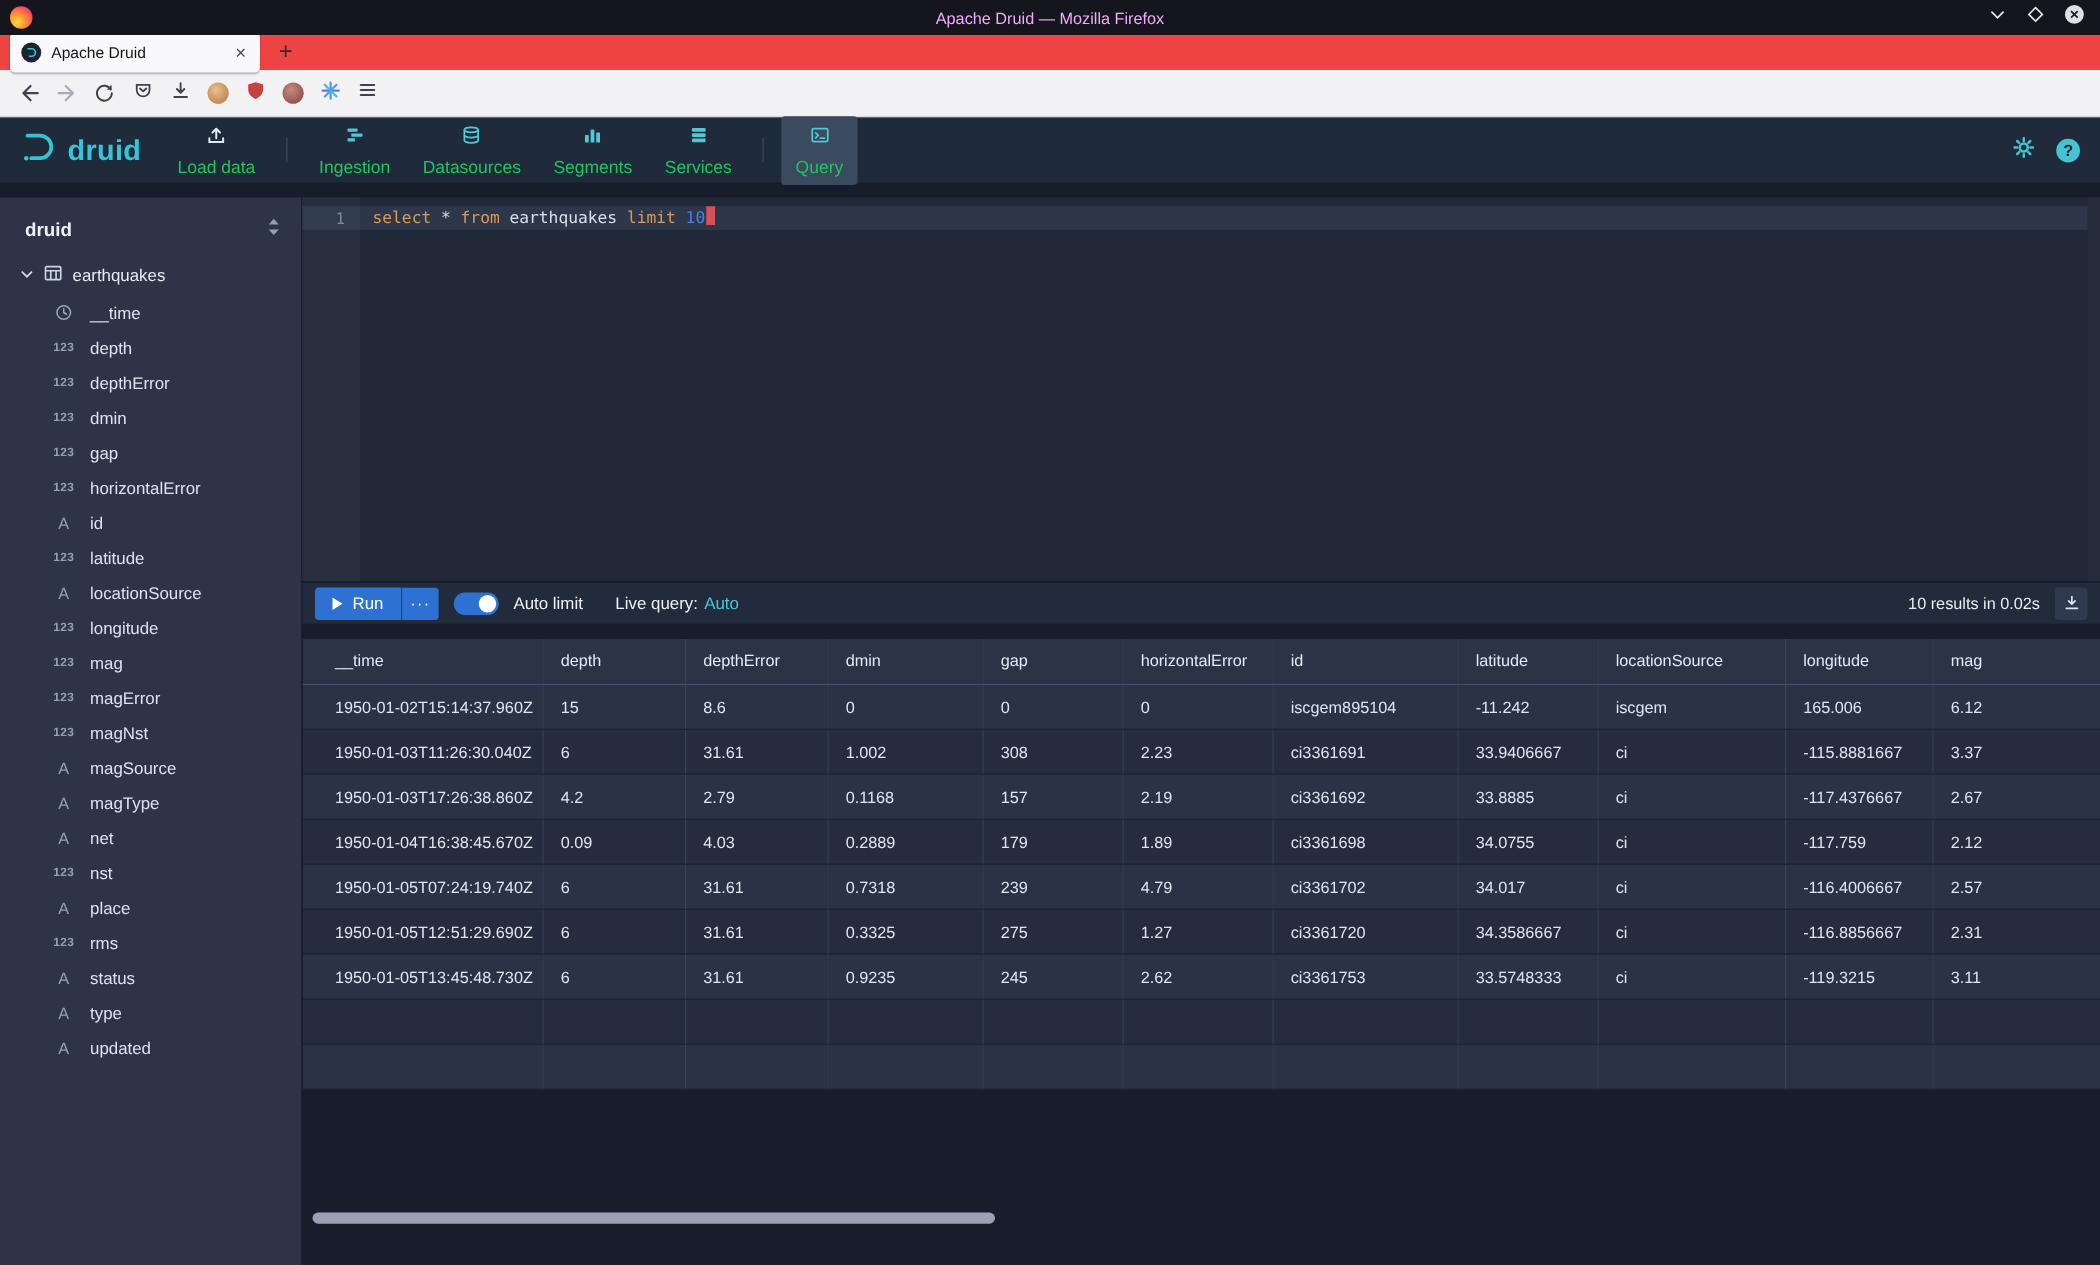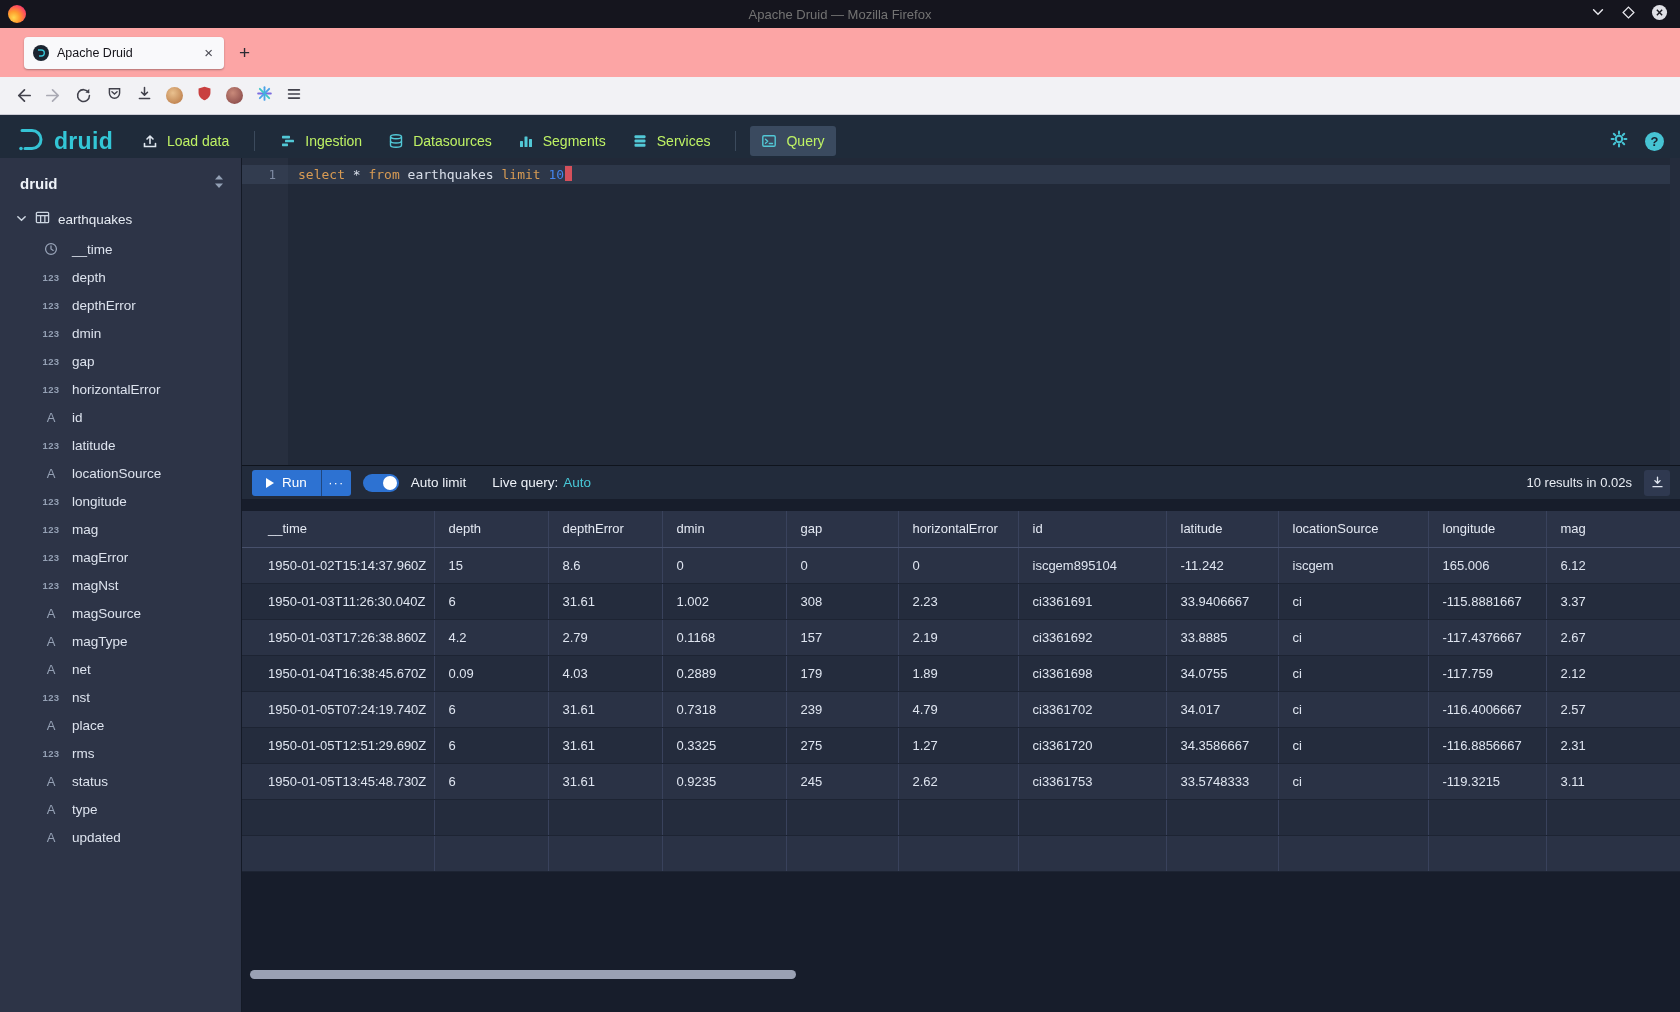--- a/index.html
+++ b/index.html
@@ -2,27 +2,27 @@
 <html><head>
 <meta charset="utf-8">
 <style>
   *{margin:0;padding:0;box-sizing:border-box;}
   html,body{width:1680px;height:1012px;overflow:hidden;}
   body{background:#171d2b;font-family:"Liberation Sans",sans-serif;}
   .screen{position:relative;width:1680px;height:1012px;}
 
   
   .titlebar{height:28px;background:#15151e;display:flex;align-items:center;position:relative;}
-  .tb-title{position:absolute;left:0;right:0;text-align:center;color:#737373;font-size:13px;}
+  .tb-title{position:absolute;left:0;right:0;text-align:center;color:#f0abfc;font-size:13px;}
   .ff-logo{width:18px;height:18px;margin-left:8px;border-radius:50%;z-index:1;
     background:radial-gradient(circle at 32% 70%,#ffd84d 0%,#ff9a2e 35%,#ff4f5e 68%,#c2187c 100%);}
   .win-controls{margin-left:auto;z-index:1;display:flex;align-items:center;gap:15px;padding-right:12px;}
 
   
-  .tabstrip{height:49px;background:#fca5a5;display:flex;align-items:center;padding:0 24px;gap:6px;}
+  .tabstrip{height:28px;background:#ef4444;display:flex;align-items:center;padding:0 8px;gap:6px;}
   .tab{width:200px;height:32px;background:#f9f9fb;border-radius:4px;box-shadow:0 1px 2px rgba(0,0,0,.3);
     display:flex;align-items:center;padding:0 9px;}
   .favicon{width:16px;height:16px;border-radius:50%;background:#1b2430;display:flex;align-items:center;justify-content:center;flex:none;}
   .tab-title{flex:1;font-size:12.5px;color:#15141a;margin-left:8px;white-space:nowrap;overflow:hidden;}
   .tab-close{font-size:15px;color:#4a4a53;line-height:1;padding:0 2px;}
   .newtab{font-size:19px;color:#2b2b33;padding:0 9px;}
 
   
   .navbar{height:38px;background:#f2f2f5;border-bottom:1px solid #ccccd5;display:flex;align-items:center;padding:0 8px;}
   .nbtn{width:30px;height:28px;display:flex;align-items:center;justify-content:center;flex:none;border-radius:4px;}
@@ -36,21 +36,21 @@
   .avatar{width:17px;height:17px;border-radius:50%;}
   .avatar.a1{background:radial-gradient(circle at 40% 35%,#e9c18f,#b4713e);}
   .avatar.a2{background:radial-gradient(circle at 40% 35%,#c98a7a,#7e3f41);}
 
   
   .druid-header{height:52px;background:#1f2b3a;display:flex;align-items:center;padding:0 16px;}
   .logo{display:flex;align-items:center;gap:8px;margin-right:16px;}
   .brand{color:#33c6d6;font-size:23px;font-weight:bold;letter-spacing:.3px;}
   .hdr-sep{width:1px;height:20px;background:#3b4a5c;margin:0 12px;}
   .dnav-wrap{display:flex;align-items:center;}
-  .dnav{display:flex;align-items:center;gap:9px;padding:7px 11px;border-radius:3px;color:#bef264;font-size:14px;margin:0 2px;}
+  .dnav{display:flex;align-items:center;gap:9px;padding:7px 11px;border-radius:3px;color:#22c55e;font-size:14px;margin:0 2px;flex-direction:column;}
   .dnav.active{background:#3a4a5f;}
   .dnav-ic{display:flex;align-items:center;}
   .hdr-right{margin-left:auto;display:flex;align-items:center;gap:16px;}
   .help-btn{width:19px;height:19px;border-radius:50%;background:#46c3d3;color:#17212e;font-weight:bold;font-size:13px;
     display:flex;align-items:center;justify-content:center;}
 
   
   .content{position:absolute;top:158px;bottom:0;left:0;width:1680px;display:flex;}
 
   

